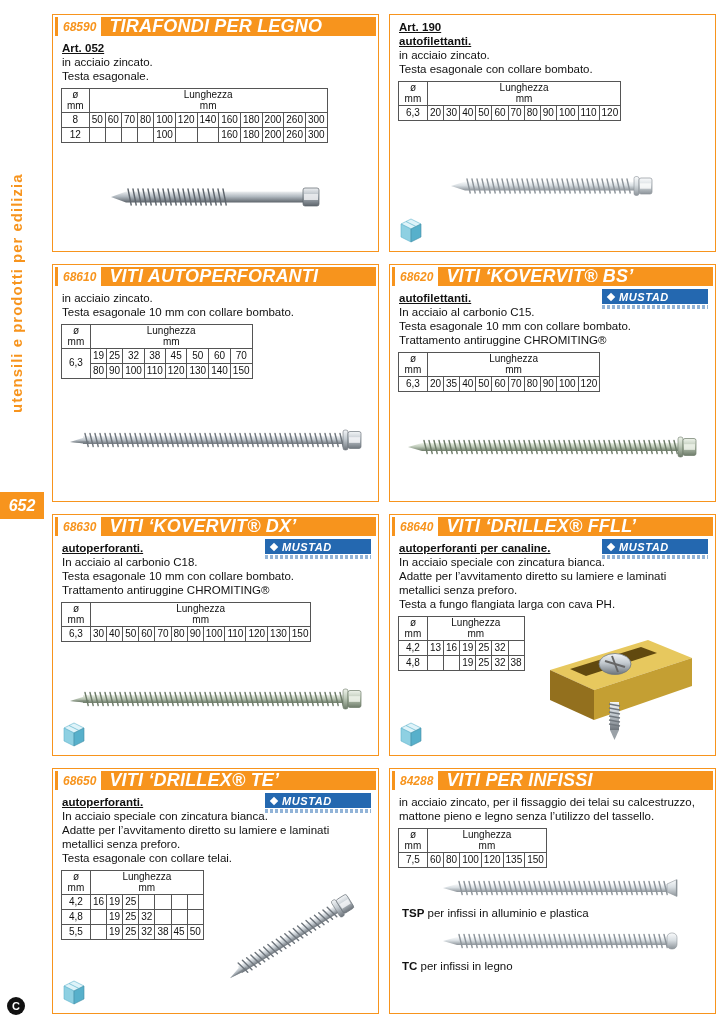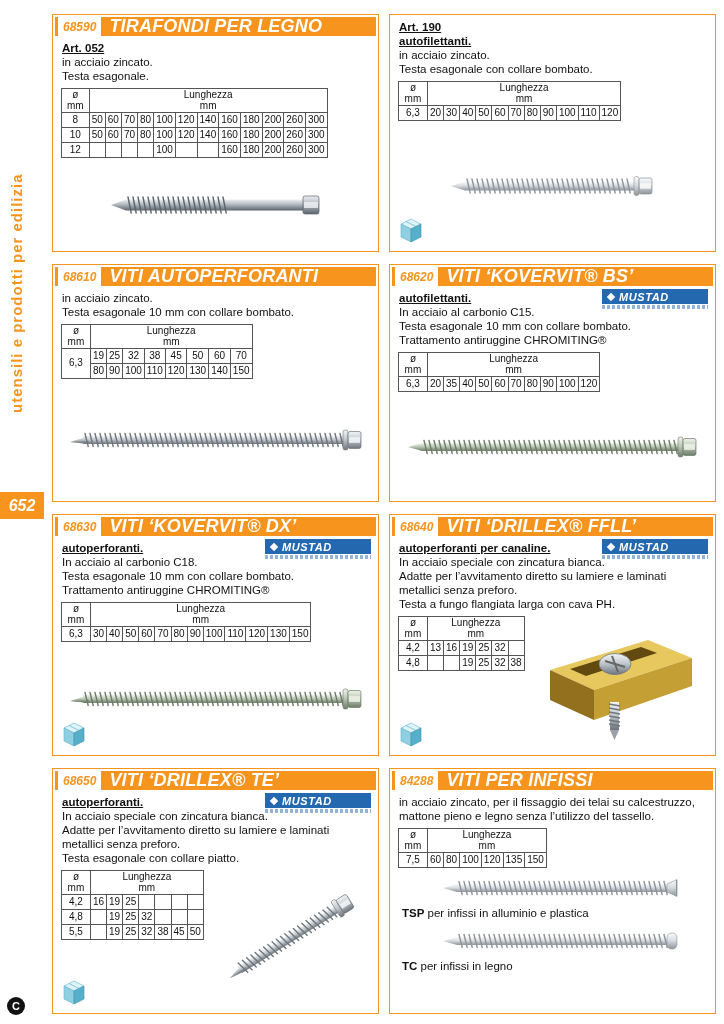--- a/index.html
+++ b/index.html
@@ -53,35 +53,20 @@
           <div class="desc-line">Testa esagonale.</div>
         </div>
         <table class="spec-table">
           <tbody>
             <tr>
               <th class="dia-h">ø<br>mm</th>
               <th colspan="12">Lunghezza<br>mm</th>
             </tr>
             <tr>
               <td class="dia">8</td>
-              <td>50</td>
-              <td>60</td>
-              <td>70</td>
-              <td>80</td>
-              <td>100</td>
-              <td>120</td>
-              <td>140</td>
-              <td>160</td>
-              <td>180</td>
-              <td>200</td>
-              <td>260</td>
-              <td>300</td>
-            </tr>
-            <tr>
-              <td class="dia">10</td>
               <td>50</td>
               <td>60</td>
               <td>70</td>
               <td>80</td>
               <td>100</td>
               <td>120</td>
               <td>140</td>
               <td>160</td>
               <td>180</td>
               <td>200</td>
@@ -671,21 +656,21 @@
           <div class="mustad-bar">
             <span class="mustad-mark"></span>
             <span class="mustad-word">MUSTAD</span>
           </div>
           <div class="mustad-sub"></div>
         </div>
         <div class="desc">
           <div class="desc-line b">autoperforanti.</div>
           <div class="desc-line">In acciaio speciale con zincatura bianca.</div>
           <div class="desc-line">Adatte per l’avvitamento diretto su lamiere e laminati metallici senza preforo.</div>
-          <div class="desc-line">Testa esagonale con collare piatto.</div>
+          <div class="desc-line">Testa esagonale con collare telai.</div>
         </div>
         <div class="body-row">
           <table class="spec-table">
             <tbody>
               <tr>
                 <th class="dia-h">ø<br>mm</th>
                 <th colspan="7">Lunghezza<br>mm</th>
               </tr>
               <tr>
                 <td class="dia">4,2</td>

